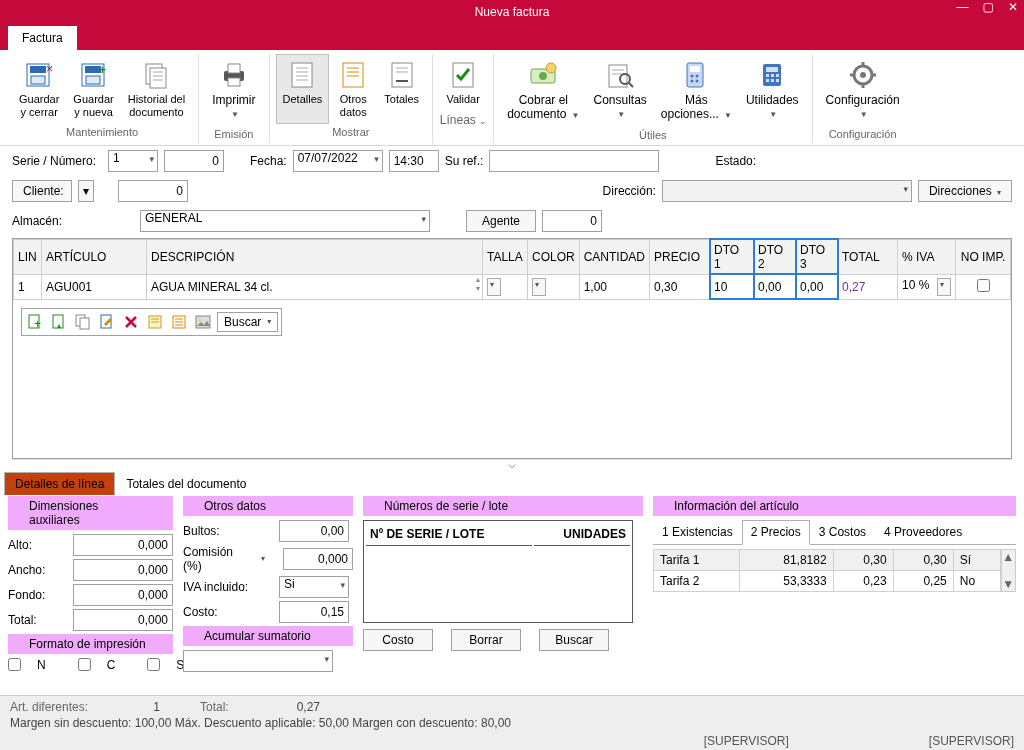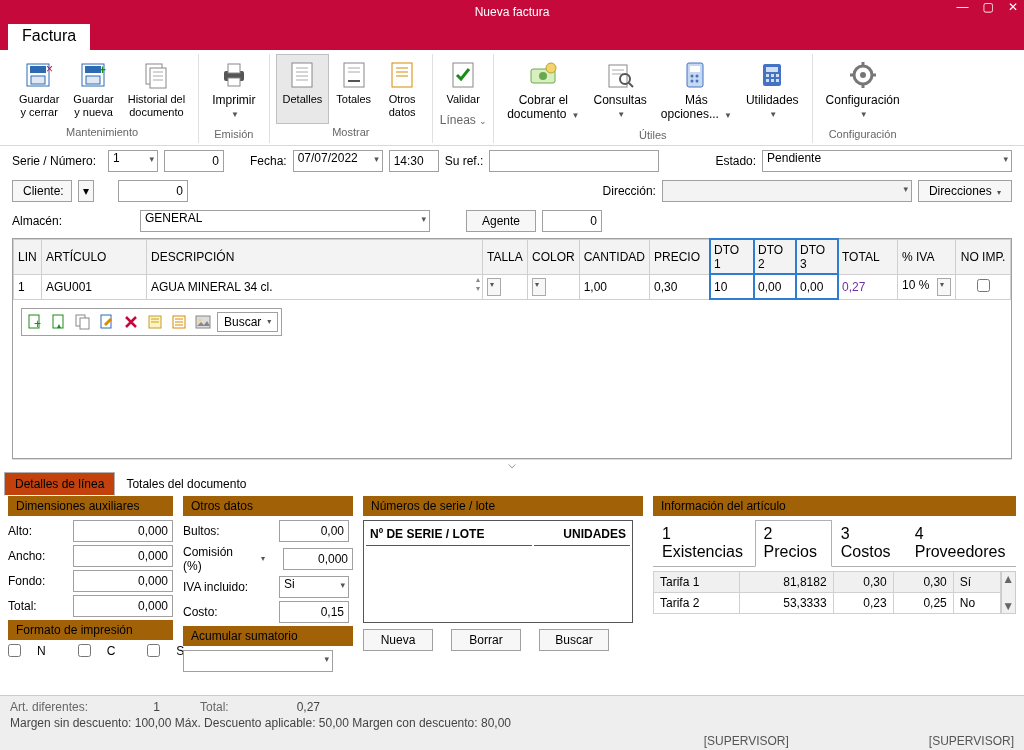--- a/index.html
+++ b/index.html
@@ -1,21 +1,21 @@
 <!DOCTYPE html>
 <html><head>
 <meta charset="utf-8">
 <style>
 *{box-sizing:border-box;margin:0;padding:0;font-family:"Segoe UI",Tahoma,sans-serif;font-size:12px}
 body{background:#fff;width:1024px;height:750px;overflow:hidden;position:relative}
 .titlebar{background:#c6093b;height:24px;color:#fff;display:flex;align-items:center;justify-content:center;position:relative}
 .titlebar .wc{position:absolute;right:6px;top:0;display:flex;gap:14px;font-size:14px}
 .titlebar .wc span{cursor:pointer}
 .tabstrip{background:#c6093b;height:26px;display:flex;align-items:flex-end;padding-left:8px}
-.tab{background:#fff;padding:5px 14px 5px 14px;font-size:16px;cursor:pointer}
+.tab{background:#fff;padding:5px 14px 5px 14px;font-size:12px;cursor:pointer}
 .ribbon{border-bottom:1px solid #d9d9d9;padding:4px 6px 2px 6px;display:flex;gap:0}
 .rgrp{display:flex;flex-direction:column;align-items:center;border-right:1px solid #e0e0e0;padding:0 6px}
 .rgrp:last-child{border-right:none}
 .rbtns{display:flex}
 .rbtn{display:flex;flex-direction:column;align-items:center;justify-content:flex-start;padding:4px 6px;min-width:48px;cursor:pointer;text-align:center;line-height:1.2;border:1px solid transparent}
 .rbtn.sel{background:#e8e8e8;border:1px solid #c0c0c0}
 .rbtn .ic{width:32px;height:32px;margin-bottom:2px;display:flex;align-items:center;justify-content:center}
 .rbtn .lbl{font-size:11px;white-space:pre-line}
 .rgrplbl{font-size:11px;color:#666;padding:2px 0 2px 0}
 .chev{font-size:8px;color:#555;margin-left:2px}
@@ -33,30 +33,30 @@
 .grid .c{text-align:center}
 .hlb{outline:2px solid #2f7dd1;outline-offset:-1px}
 .gtoolbar{display:flex;align-items:center;gap:4px;border:1px solid #a0a0a0;margin:8px;padding:3px;width:fit-content}
 .gtb{width:20px;height:20px;display:flex;align-items:center;justify-content:center;cursor:pointer}
 .splitbar{text-align:center;font-size:10px;color:#666;margin:0 12px;border-top:1px solid #ddd;line-height:10px}
 .lowtabs{display:flex;margin:2px 4px 0 4px}
 .ltab{padding:4px 10px;cursor:pointer;border:1px solid transparent}
 .ltab.act{background:#c2410c;border:1px solid #b0b0b0;border-bottom:1px solid #fff}
 .panels{display:flex;padding:0 8px;gap:10px}
 .pcol{display:flex;flex-direction:column}
-.phead{background:#a16207;padding:3px 8px;font-size:12px;margin-bottom:4px}
+.phead{background:#f0abfc;padding:3px 21px;font-size:12px;margin-bottom:4px}
 .prow{display:flex;align-items:center;margin-bottom:3px;gap:16px}
 .prow label{font-size:12px}
 .psmall{width:70px;text-align:right}
 .sertbl{border:1px solid #555;width:270px}
 .sertbl th{background:#fff;border-bottom:1px solid #555;padding:4px;font-weight:bold;text-align:left}
 .sertbl th.r{text-align:right}
 .serbody{height:72px}
 .itabs{display:flex;border-bottom:1px solid #b0b0b0}
-.itab{padding:4px 8px;cursor:pointer;border:1px solid transparent;font-size:16px}
+.itab{padding:4px 8px;cursor:pointer;border:1px solid transparent;font-size:12px}
 .itab.act{border:1px solid #b0b0b0;border-bottom:1px solid #fff;background:#fff;margin-bottom:-1px}
 .ptable{border:1px solid #999;width:100%;border-collapse:collapse;margin-top:4px}
 .ptable th,.ptable td{border:1px solid #d0d0d0;padding:3px 6px;font-size:12px}
 .ptable th{background:#f3f3f3;font-weight:normal;text-align:left}
 .ptable .r{text-align:right}
 .ptable tr.alt td{background:#f0f0f0}
 .statusarea{position:absolute;bottom:0;left:0;right:0;background:#eee;padding:4px 10px 2px 10px;border-top:1px solid #ccc}
 .srow{display:flex;gap:40px;font-size:12px;color:#444}
 .srow .slabel{color:#666}
 .sline2{font-size:12px;color:#444;margin-top:2px}
@@ -152,39 +152,39 @@
               <line x1="8" y1="11" x2="20" y2="11" stroke="#aaa"></line>
               <line x1="8" y1="15" x2="20" y2="15" stroke="#aaa"></line>
               <line x1="8" y1="19" x2="20" y2="19" stroke="#aaa"></line>
             </svg>
           </div>
         <span class="lbl">Detalles</span>
       </div>
       <div class="rbtn">
         <div class="ic">
             <svg width="28" height="28">
+              <rect x="4" y="2" width="20" height="24" fill="#fff" stroke="#d88a00"></rect>
+              <line x1="8" y1="7" x2="20" y2="7" stroke="#d88a00"></line>
+              <line x1="8" y1="11" x2="20" y2="11" stroke="#d88a00"></line>
+              <line x1="8" y1="15" x2="20" y2="15" stroke="#d88a00"></line>
+            </svg>
+          </div>
+        <span class="lbl">Otros
+datos</span>
+      </div>
+      <div class="rbtn">
+        <div class="ic">
+            <svg width="28" height="28">
               <rect x="4" y="2" width="20" height="24" fill="#fff" stroke="#888"></rect>
               <line x1="8" y1="7" x2="20" y2="7" stroke="#aaa"></line>
               <line x1="8" y1="11" x2="20" y2="11" stroke="#aaa"></line>
               <line x1="8" y1="20" x2="20" y2="20" stroke="#555" stroke-width="2"></line>
             </svg>
           </div>
         <span class="lbl">Totales</span>
-      </div>
-      <div class="rbtn">
-        <div class="ic">
-            <svg width="28" height="28">
-              <rect x="4" y="2" width="20" height="24" fill="#fff" stroke="#d88a00"></rect>
-              <line x1="8" y1="7" x2="20" y2="7" stroke="#d88a00"></line>
-              <line x1="8" y1="11" x2="20" y2="11" stroke="#d88a00"></line>
-              <line x1="8" y1="15" x2="20" y2="15" stroke="#d88a00"></line>
-            </svg>
-          </div>
-        <span class="lbl">Otros
-datos</span>
       </div>
     </div>
     <div class="rgrplbl">Mostrar</div>
   </div>
 
   <div class="rgrp">
     <div class="rbtns">
       <div class="rbtn">
         <div class="ic">
             <svg width="28" height="28">
@@ -281,21 +281,20 @@
 <div class="formrow">
   <span class="flabel" style="width:90px">Serie / Número:</span>
   <div class="fdd" style="width:50px"><span>1</span></div>
   <input class="fin" style="width: 60px; text-align: right;" value="0">
   <span class="flabel" style="margin-left:20px">Fecha:</span>
   <div class="fdd" style="width:90px"><span>07/07/2022</span></div>
   <input class="fin" style="width: 50px;" value="14:30">
   <span class="flabel" style="">Su ref.:</span>
   <input class="fin" style="width: 170px;" value="">
   <span class="flabel" style="margin-left:50px">Estado:</span>
-  <div class="fdd" style="flex:1"><span>Pendiente</span></div>
 </div>
 
 <div class="formrow">
   <button class="fbtn" style="width:60px;text-align:left;position:relative"><span>Cliente:</span></button>
   <button class="fbtn" style="width:16px;padding:0">▾</button>
   <input class="fin" style="width: 70px; text-align: right; margin-left: 18px;" value="0">
   <span style="flex:1"></span>
   <span class="flabel">Dirección:</span>
   <div class="fdd" style="width:250px;background:#f3f3f3"></div>
   <button class="fbtn"><span>Direcciones</span> <span class="chev">▾</span></button>
@@ -476,21 +475,21 @@
           <tr>
             <th>Nº DE SERIE / LOTE</th>
             <th class="r">UNIDADES</th>
           </tr>
       <tr>
             <td colspan="2" class="serbody"></td>
           </tr>
     </tbody>
       </table>
     <div class="prow" style="margin-top:6px;gap:18px">
-      <button class="fbtn" style="width:70px">Nueva</button>
+      <button class="fbtn" style="width:70px">Costo</button>
       <button class="fbtn" style="width:70px">Borrar</button>
       <button class="fbtn" style="width:70px">Buscar</button>
     </div>
   </div>
 
   <div class="pcol" style="flex:1">
     <div class="phead">Información del artículo</div>
     <div class="itabs">
       <div class="itab">1 Existencias</div>
       <div class="itab act">2 Precios</div>

